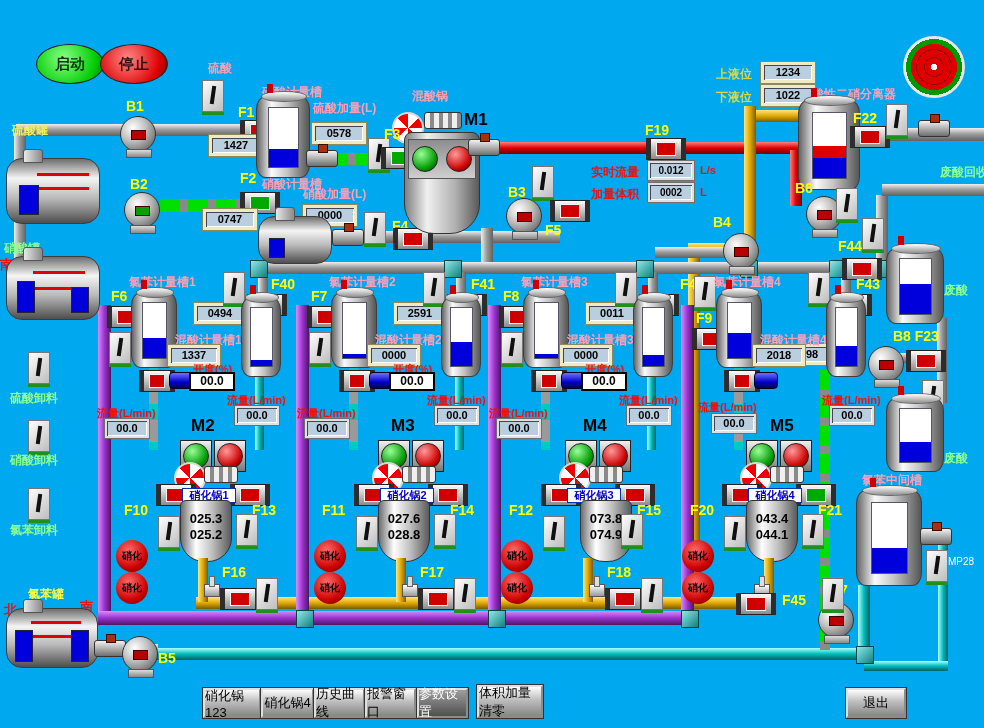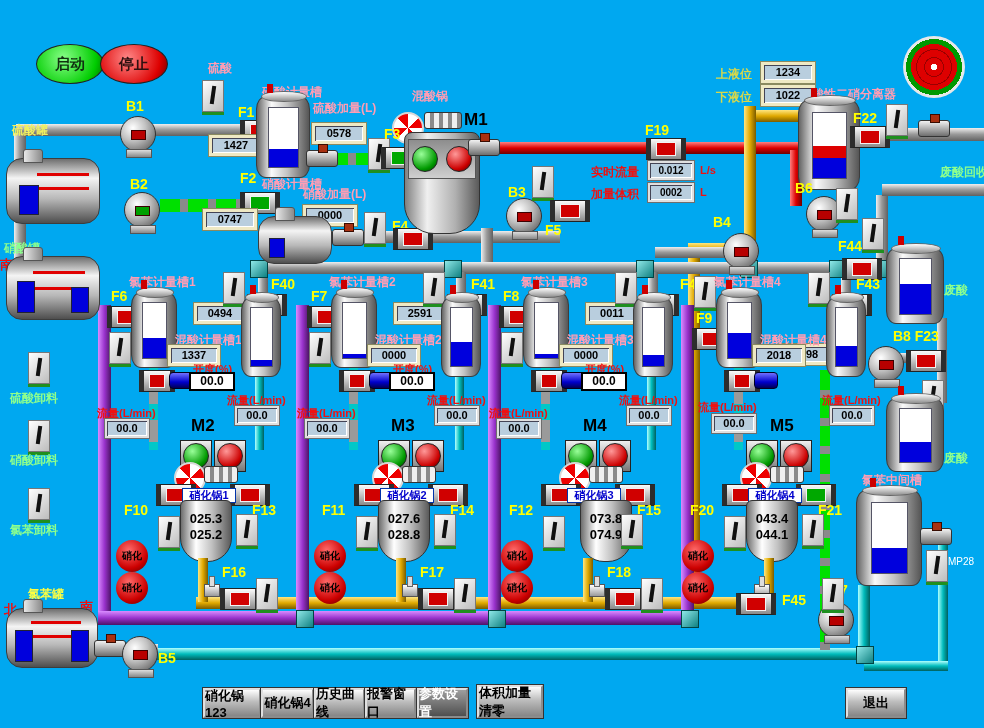--- a/index.html
+++ b/index.html
@@ -85,21 +85,21 @@
   .title{position:absolute;left:415px;top:25px;width:258px;height:54px;background:#ffff00;border:5px ridge #e8e8e8;
          color:#3a16c8;font-size:32px;font-weight:bold;letter-spacing:7px;display:flex;align-items:center;justify-content:center;
          font-family:"DejaVu Serif",serif;}
   .clock{position:absolute;left:760px;top:2px;width:124px;height:30px;background:#000;border:3px solid #7f8f1f;
          color:#33ff44;font-family:"DejaVu Sans Mono",monospace;font-weight:bold;font-size:16px;
          display:flex;align-items:center;justify-content:center;}
   .ebtn{position:absolute;width:66px;height:38px;border-radius:50%;display:flex;align-items:center;justify-content:center;
         font-weight:bold;font-size:15px;color:#103010;border:1px solid #222;}
   .ebtn.start{background:radial-gradient(circle at 40% 35%,#88ff88,#00cc00 70%,#006600);font-family:Liberation Mono, monospace;}
   .ebtn.stop{background:radial-gradient(circle at 40% 35%,#ff8888,#dd0000 70%,#660000);color:#301010;}
-  .btn{position:absolute;height:26px;display:flex;align-items:center;justify-content:center;font-weight:bold;font-size:13px;color:#000;
+  .btn{position:absolute;height:26px;display:flex;align-items:center;justify-content:center;font-weight:normal;font-size:13px;color:#000;
        background:linear-gradient(180deg,#fdfdfd,#bdbdbd 45%,#868686);border:2px outset #e0e0e0;box-shadow:0 0 0 1px #333;}
   .btn.dark{background:linear-gradient(180deg,#9e9e9e,#4f4f4f);color:#fff;}
 </style>
 </head>
 <body>
 
 <div class="canvas">
 
   <div class="ph" style="left:16px;top:124px;width:240px;"></div>
   <div class="pv" style="left:14px;top:133px;height:130px;"></div>

